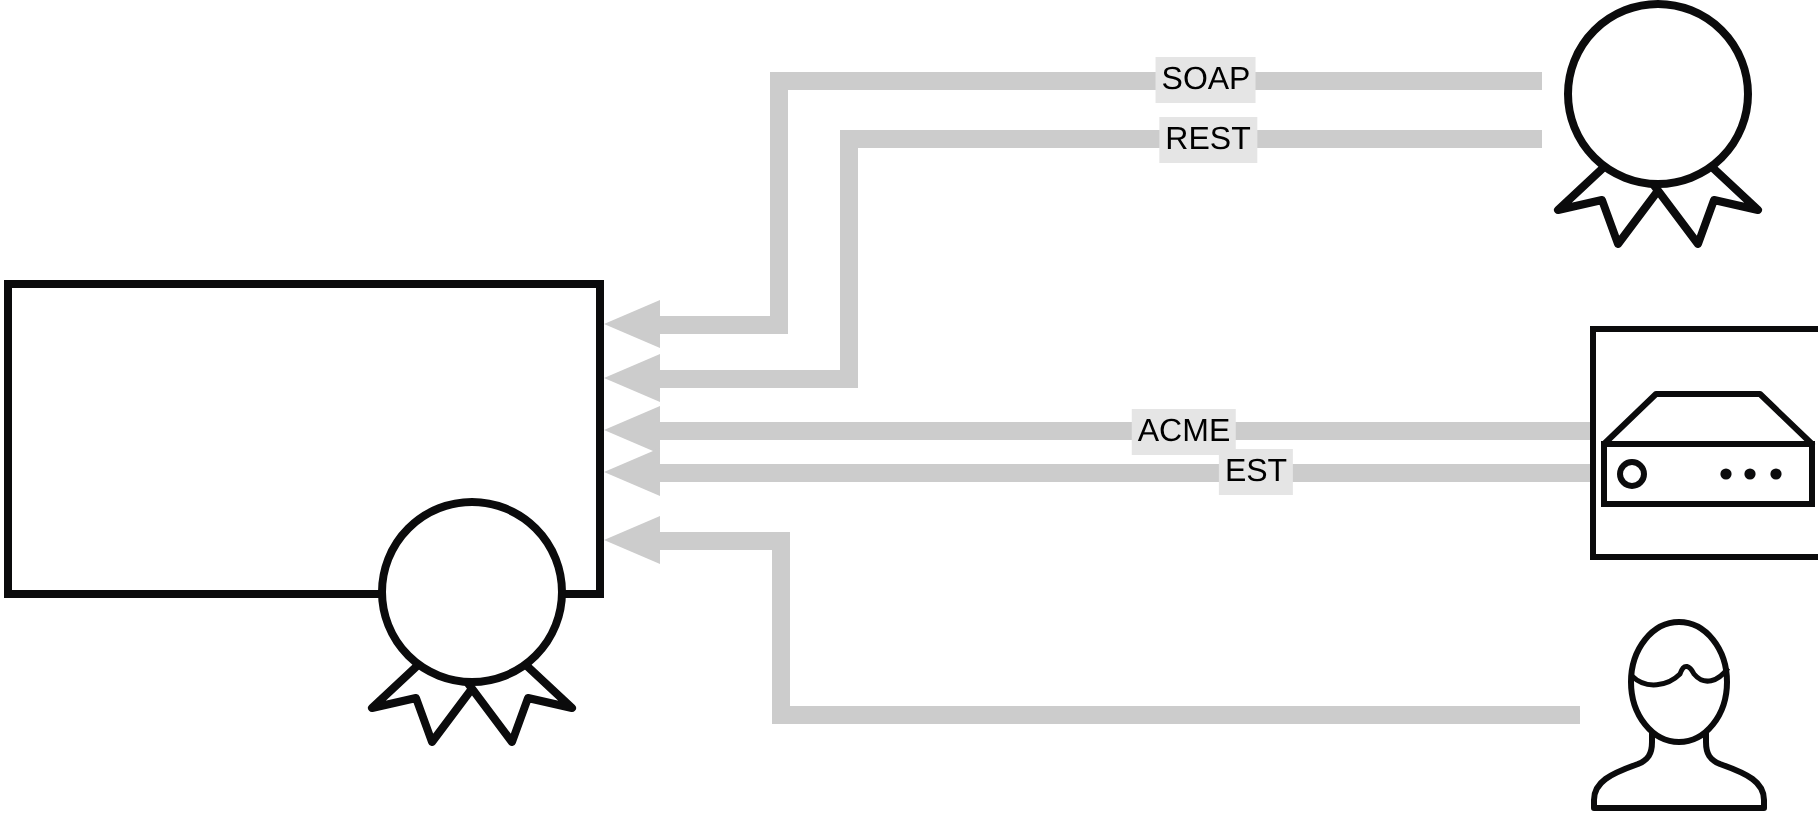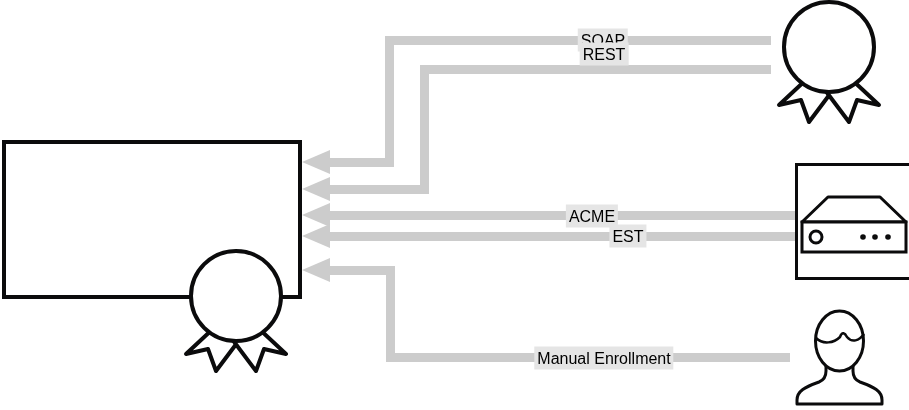--- a/index.html
+++ b/index.html
@@ -50,24 +50,23 @@
   <div class="arrowhead" style="left:302px;top:224px;"></div>
 
   <div class="edge" style="left:330px;top:266px;width:65px;height:9px;"></div>
   <div class="edge" style="left:386px;top:266px;width:9px;height:96px;"></div>
   <div class="edge" style="left:386px;top:353px;width:404px;height:9px;"></div>
   <div class="arrowhead" style="left:302px;top:258px;"></div>
 
   <div id="ca-box"></div>
 
   <div class="edge-label" style="left:603px;top:40px;">SOAP</div>
-  <div class="edge-label" style="left:604px;top:54px;">REST</div>
+  <div class="edge-label" style="left:604px;top:70px;">REST</div>
   <div class="edge-label" style="left:592px;top:216px;">ACME</div>
   <div class="edge-label" style="left:628px;top:236px;">EST</div>
-  <div class="edge-label" style="left:604px;top:358px;">Manual Enrollment</div>
 
   <svg class="icon-svg" style="left:769px;top:-1px;" width="120" height="132" viewBox="0 0 120 132">
     <path d="M40,78 L10,106 L32,101 L40,123 L64,91 Z" fill="#ffffff" stroke="#0b0b0c" stroke-width="4" stroke-linejoin="round"></path>
     <path d="M80,78 L110,106 L88,101 L80,123 L56,91 Z" fill="#ffffff" stroke="#0b0b0c" stroke-width="4" stroke-linejoin="round"></path>
     <circle cx="60" cy="48" r="45" fill="#ffffff" stroke="#0b0b0c" stroke-width="4"></circle>
   </svg>
 
   <svg class="icon-svg" style="left:176px;top:248px;" width="120" height="132" viewBox="0 0 120 132">
     <path d="M40,78 L10,106 L32,101 L40,123 L64,91 Z" fill="#ffffff" stroke="#0b0b0c" stroke-width="4" stroke-linejoin="round"></path>
     <path d="M80,78 L110,106 L88,101 L80,123 L56,91 Z" fill="#ffffff" stroke="#0b0b0c" stroke-width="4" stroke-linejoin="round"></path>

